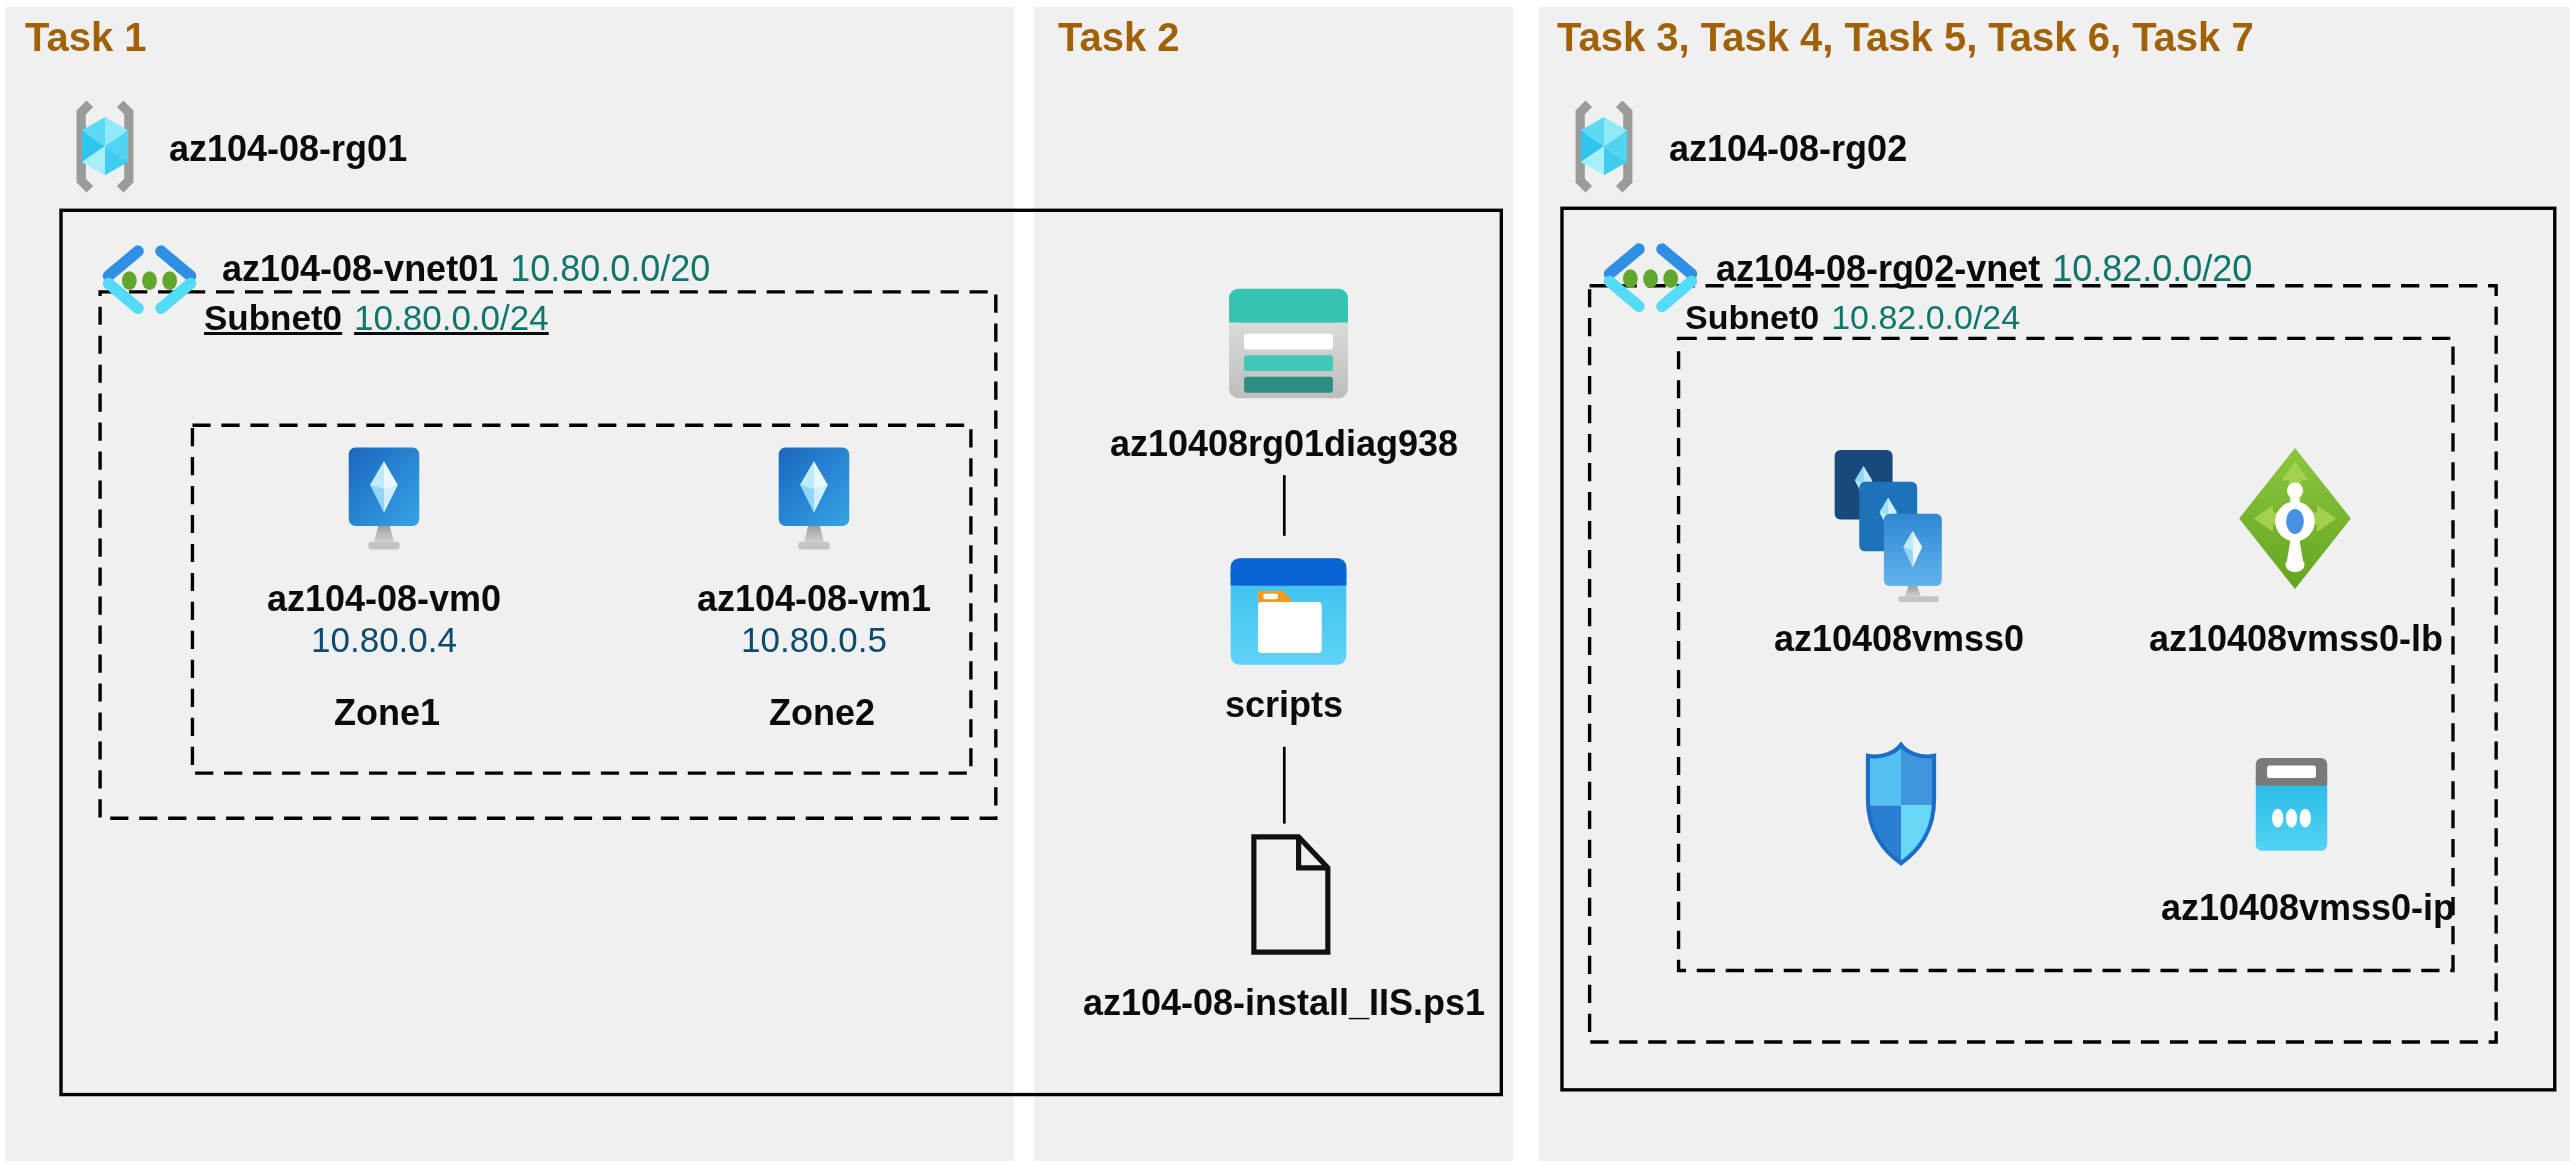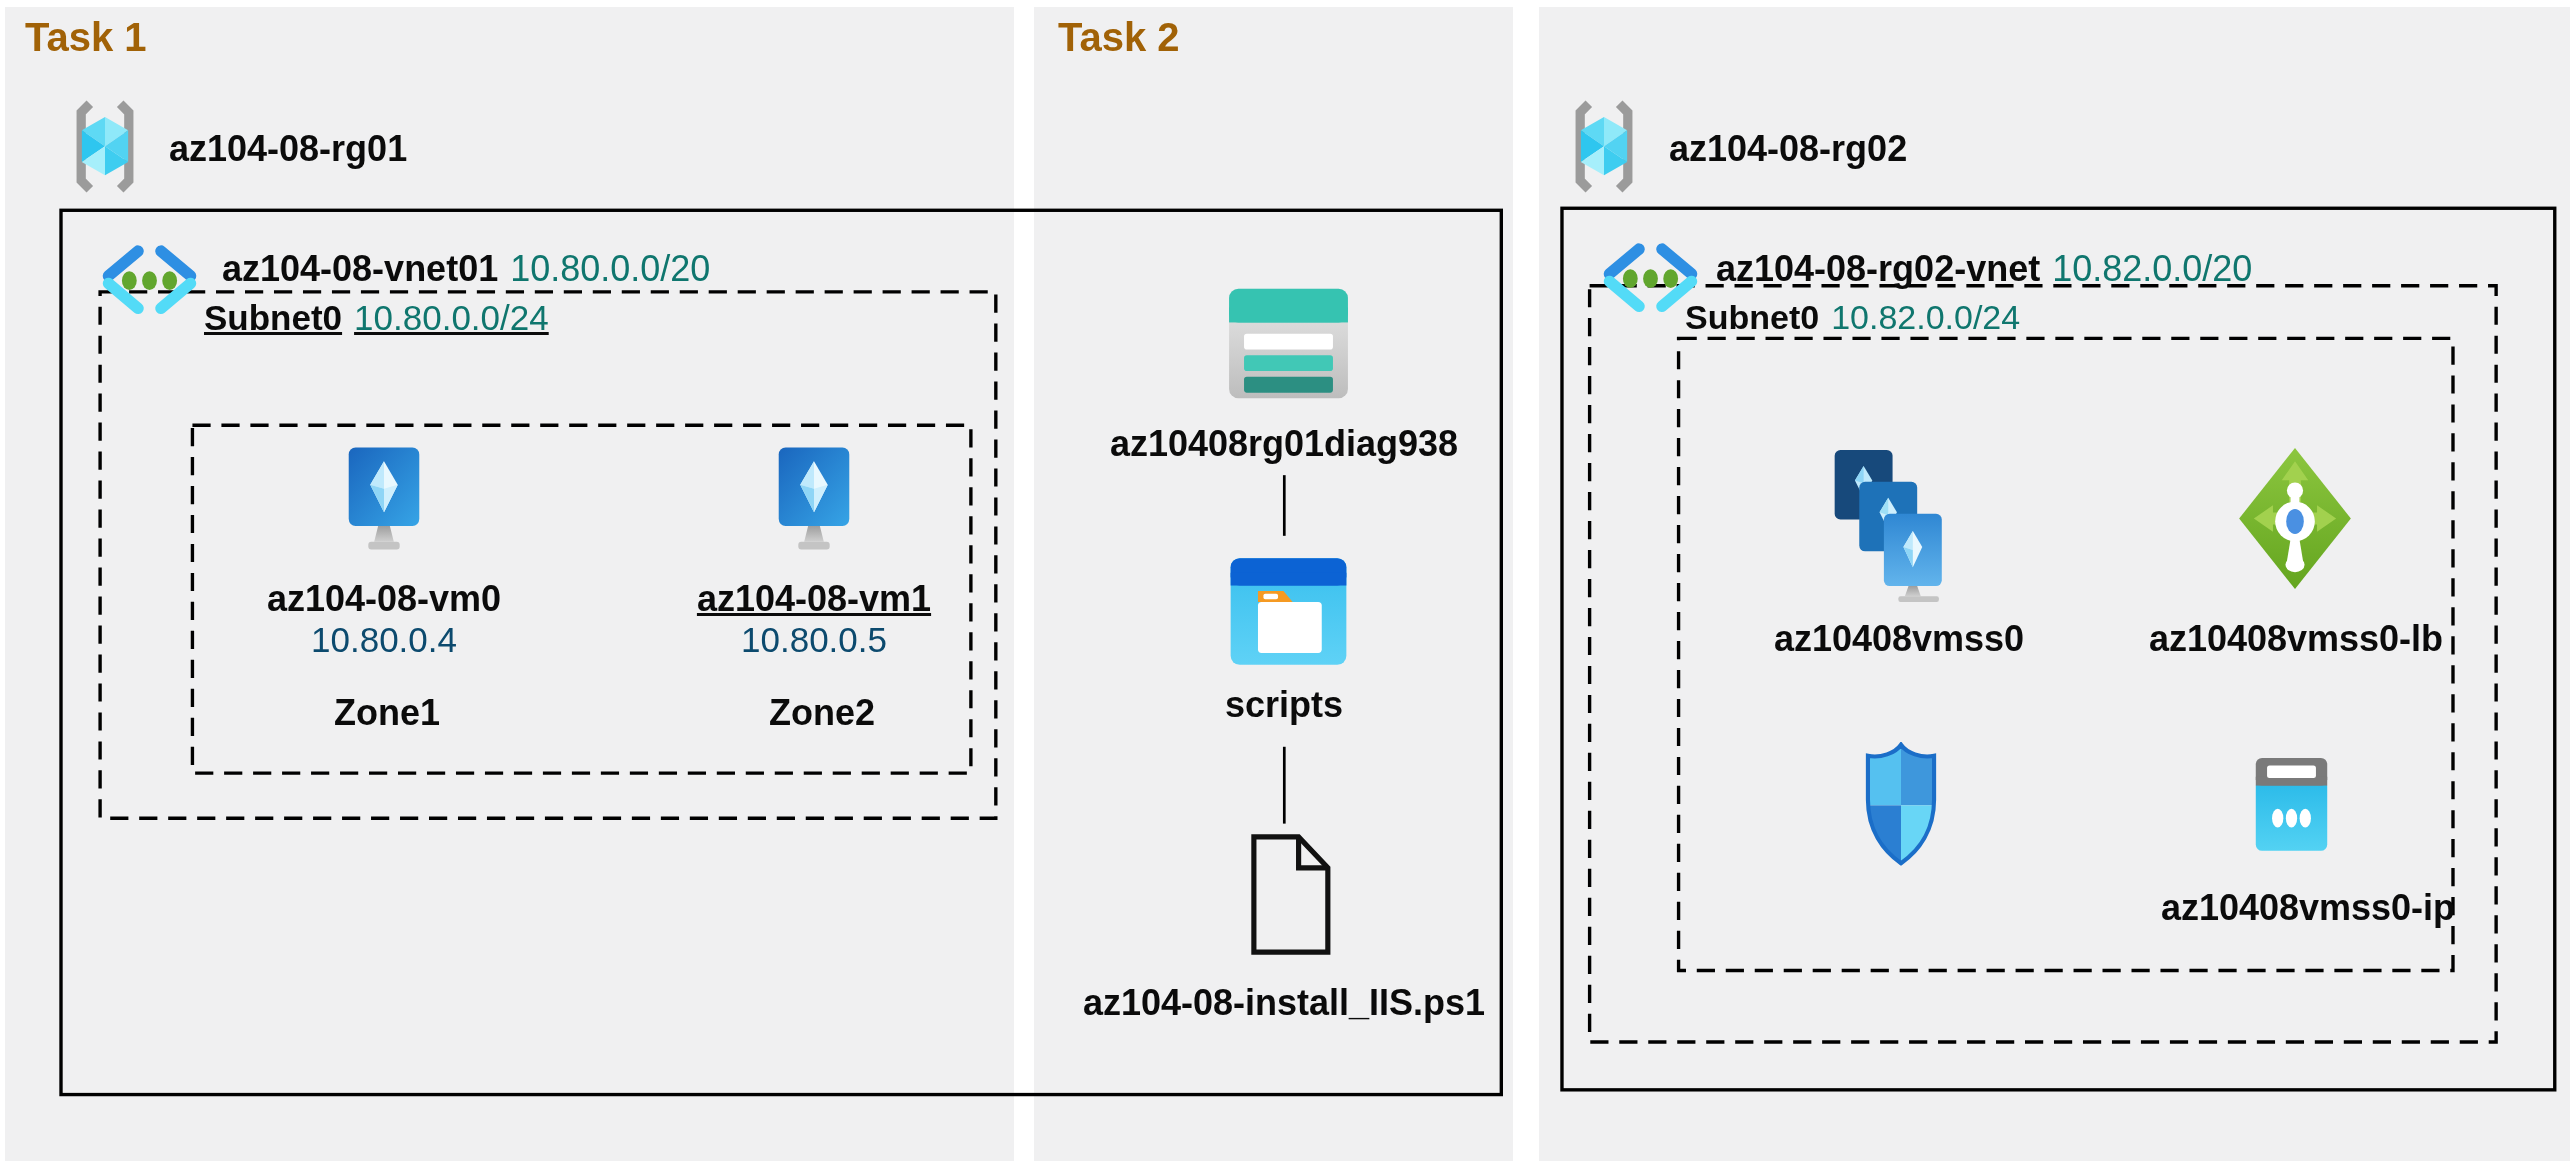--- a/index.html
+++ b/index.html
@@ -87,21 +87,21 @@
 
   <svg class="abs" style="left:765px;top:445px;" width="98" height="111" viewBox="0 0 100 112">
     <rect x="14" y="2" width="72" height="80" rx="7" fill="url(#vmg)"></rect>
     <polygon points="50,16 64,40 50,68 36,40" fill="#e9f8fe"></polygon>
     <polygon points="50,16 36,40 50,44" fill="#bfe9fc"></polygon>
     <polygon points="36,40 50,44 50,68" fill="#8ed5f6"></polygon>
     <polygon points="64,40 50,44 50,68" fill="#cfeffd"></polygon>
     <polygon points="44,82 56,82 60,98 40,98" fill="url(#stg)"></polygon>
     <rect x="34" y="98" width="32" height="8" rx="3" fill="#c4c4c4"></rect>
   </svg>
-  <div class="lbl ctr" style="left:814px;top:578px;text-decoration:underline;">az104-08-vm1</div>
+  <div class="lbl ctr" style="left:814px;top:578px;">az104-08-vm1</div>
   <div class="sec ctr" style="left:814px;top:620px;">10.80.0.5</div>
   <div class="lbl ctr" style="left:822px;top:692px;">Zone2</div>
 
   <div class="hdr" style="left:1058px;top:15px;">Task 2</div>
 
   <svg class="abs" style="left:1225px;top:285px;" width="127" height="117" viewBox="0 0 135 125">
     <defs>
       <linearGradient id="sag" x1="0" y1="0" x2="0" y2="1">
         <stop offset="0" stop-color="#e8e8e8"></stop>
           <stop offset="1" stop-color="#bdbdbd"></stop>
@@ -131,20 +131,21 @@
     <rect x="34" y="52" width="70" height="56" rx="4" fill="#ffffff"></rect>
   </svg>
   <div class="lbl ctr" style="left:1284px;top:684px;">scripts</div>
 
   <svg class="abs" style="left:1247px;top:828px;" width="86" height="133" viewBox="0 0 100 150">
     <path d="M8,8 H60 L94,44 V142 H8 Z" fill="none" stroke="#111111" stroke-width="6"></path>
     <path d="M60,8 V44 H94" fill="none" stroke="#111111" stroke-width="6"></path>
   </svg>
   <div class="lbl ctr" style="left:1284px;top:982px;">az104-08-install_IIS.ps1</div>
 
+  <div class="hdr" style="left:1557px;top:15px;">Task 3, Task 4, Task 5, Task 6, Task 7</div>
 
   <svg class="abs" style="left:1561px;top:98px;" width="86" height="97" viewBox="0 0 130 145">
     <path d="M42,8 L29,21 V124 L42,137" fill="none" stroke="#9b9b9b" stroke-width="14"></path>
     <path d="M88,8 L101,21 V124 L88,137" fill="none" stroke="#9b9b9b" stroke-width="14"></path>
     <polygon points="65,28 30,48 65,72" fill="#5ed9f4"></polygon>
     <polygon points="65,28 100,48 65,72" fill="#8fe9f9"></polygon>
     <polygon points="30,48 65,72 30,96" fill="#2ec6ef"></polygon>
     <polygon points="100,48 65,72 100,96" fill="#52d3f2"></polygon>
     <polygon points="30,96 65,72 65,116" fill="#a6effb"></polygon>
     <polygon points="100,96 65,72 65,116" fill="#3ecdf0"></polygon>

